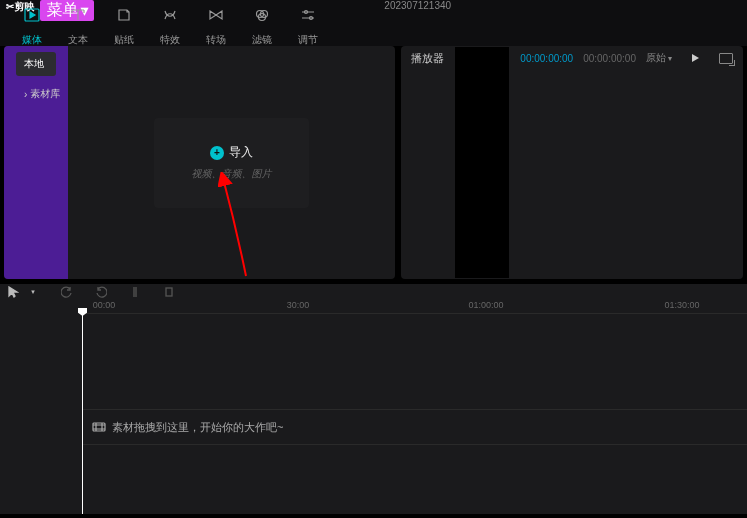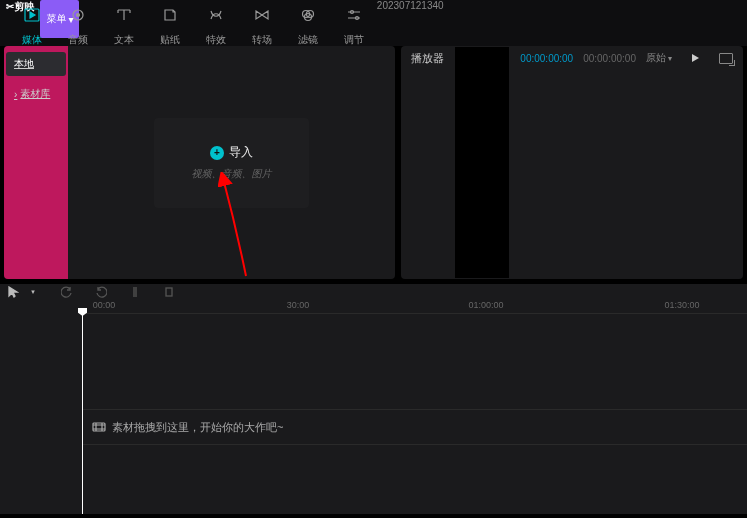--- a/index.html
+++ b/index.html
@@ -1,33 +1,33 @@
 <!DOCTYPE html>
 <html><head>
   <meta charset="utf-8">
   <style>
     * { margin: 0; padding: 0; box-sizing: border-box; font-family: -apple-system, "Segoe UI", "PingFang SC", "Microsoft YaHei", sans-serif; }
     body { background: #000; color: #ccc; width: 747px; height: 518px; overflow: hidden; font-size: 11px; position: relative; }
     
     .titlebar { height: 8px; background: #0e0e10; display: flex; justify-content: space-between; align-items: flex-start; padding: 0 6px; }
     .titlebar-left { display: flex; gap: 6px; align-items: flex-start; }
     .titlebar-center { color: #888; font-size: 10px; }
-    .dd { background: #8b5cf6; color: #fff; font-size: 10px; padding: 12px 6px; border-radius: 2px; display: inline-flex; align-items: center; gap: 2px; }
+    .dd { background: #d946ef; color: #fff; font-size: 16px; padding: 0 6px; border-radius: 2px; display: inline-flex; align-items: center; gap: 2px; }
     
     .toolbar { height: 38px; background: #0e0e10; display: flex; padding: 0 10px; gap: 2px; }
     .tab { width: 44px; display: flex; flex-direction: column; align-items: center; justify-content: center; gap: 11px; color: #999; position: relative; }
     .tab.active { color: #00c1cd; }
     .tab-icon { height: 15px; display: flex; align-items: center; justify-content: center; }
     .tab svg { width: 16px; height: 14px; stroke: currentColor; fill: none; stroke-width: 1.2; }
     .tab-label { font-size: 10px; }
     
     .workspace { height: 237px; display: flex; gap: 6px; padding: 0 4px 4px 4px; background: #000; }
     
     .media-panel { flex: 1; background: #1a1a1c; border-radius: 4px; display: flex; overflow: hidden; }
-    .media-sidebar { width: 64px; background: #be185d; padding: 6px 2px; display: flex; flex-direction: column; gap: 6px; text-decoration: underline; }
+    .media-sidebar { width: 64px; background: #4c1d95; padding: 6px 12px; display: flex; flex-direction: column; gap: 6px; }
     .side-btn { padding: 5px 8px; font-size: 10px; color: #ccc; border-radius: 3px; display: flex; align-items: center; gap: 3px; white-space: nowrap; }
     .side-btn.active { background: #2c2c30; color: #fff; }
     .media-main { flex: 1; display: flex; align-items: center; justify-content: center; position: relative; }
     .import-box { width: 155px; height: 90px; border: 0; background: rgba(255,255,255,0.02); border-radius: 4px; display: flex; flex-direction: column; align-items: center; justify-content: center; gap: 6px; }
     .import-row { display: flex; align-items: center; gap: 5px; color: #eee; font-size: 12px; }
     .plus-circle { width: 14px; height: 14px; border-radius: 50%; background: #00c1cd; display: flex; align-items: center; justify-content: center; color: #111; font-size: 10px; font-weight: bold; }
     .import-sub { color: #666; font-size: 10px; font-style: italic; }
     
     .player-panel { width: 342px; background: #1a1a1c; border-radius: 4px; display: flex; flex-direction: row; overflow: hidden; }
     .player-header { height: 24px; padding: 0 10px; display: flex; align-items: center; font-size: 11px; color: #ccc; }
@@ -75,29 +75,20 @@
 
 <div class="toolbar">
   <div class="tab active">
     <span class="tab-icon">
         <svg viewBox="0 0 16 14">
           <rect x="1" y="1" width="14" height="12" rx="1"></rect>
           <path d="M6 4 L11 7 L6 10 Z" fill="currentColor"></path>
         </svg>
       </span>
     <span class="tab-label">媒体</span>
-  </div>
-  <div class="tab">
-    <span class="tab-icon">
-        <svg viewBox="0 0 16 14">
-          <circle cx="8" cy="7" r="5"></circle>
-          <circle cx="8" cy="7" r="1.5" fill="currentColor"></circle>
-        </svg>
-      </span>
-    <span class="tab-label">音频</span>
   </div>
   <div class="tab">
     <span class="tab-icon">
         <svg viewBox="0 0 16 14">
           <path d="M2 2 H14 M8 2 V12 M2 2 V5 M14 2 V5"></path>
         </svg>
       </span>
     <span class="tab-label">文本</span>
   </div>
   <div class="tab">

